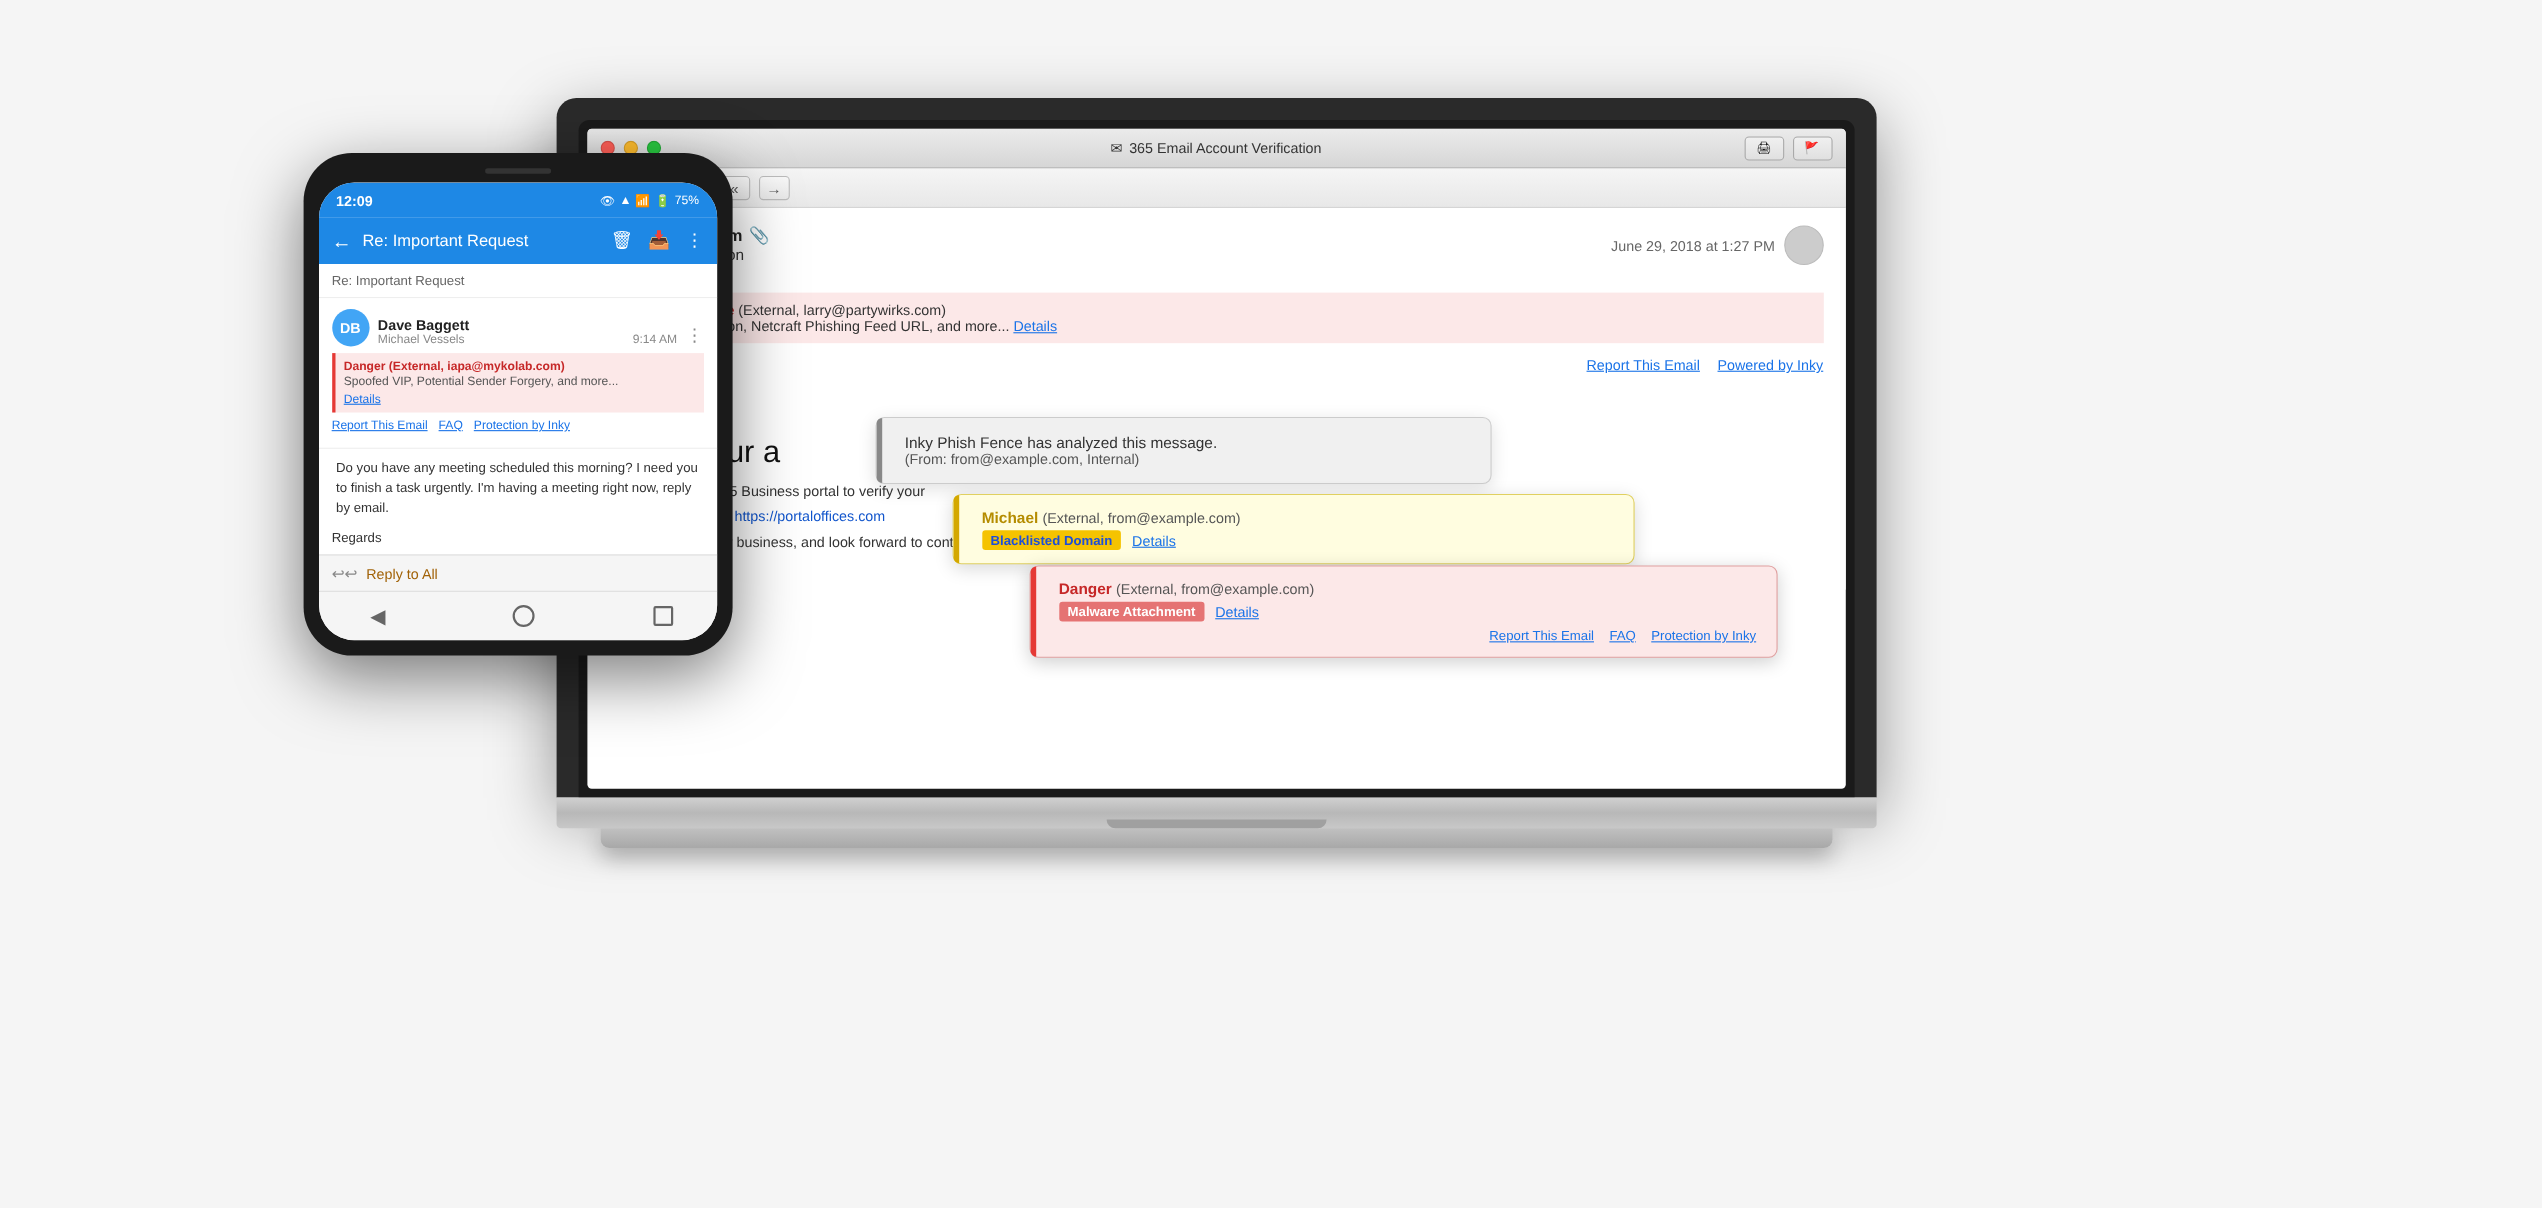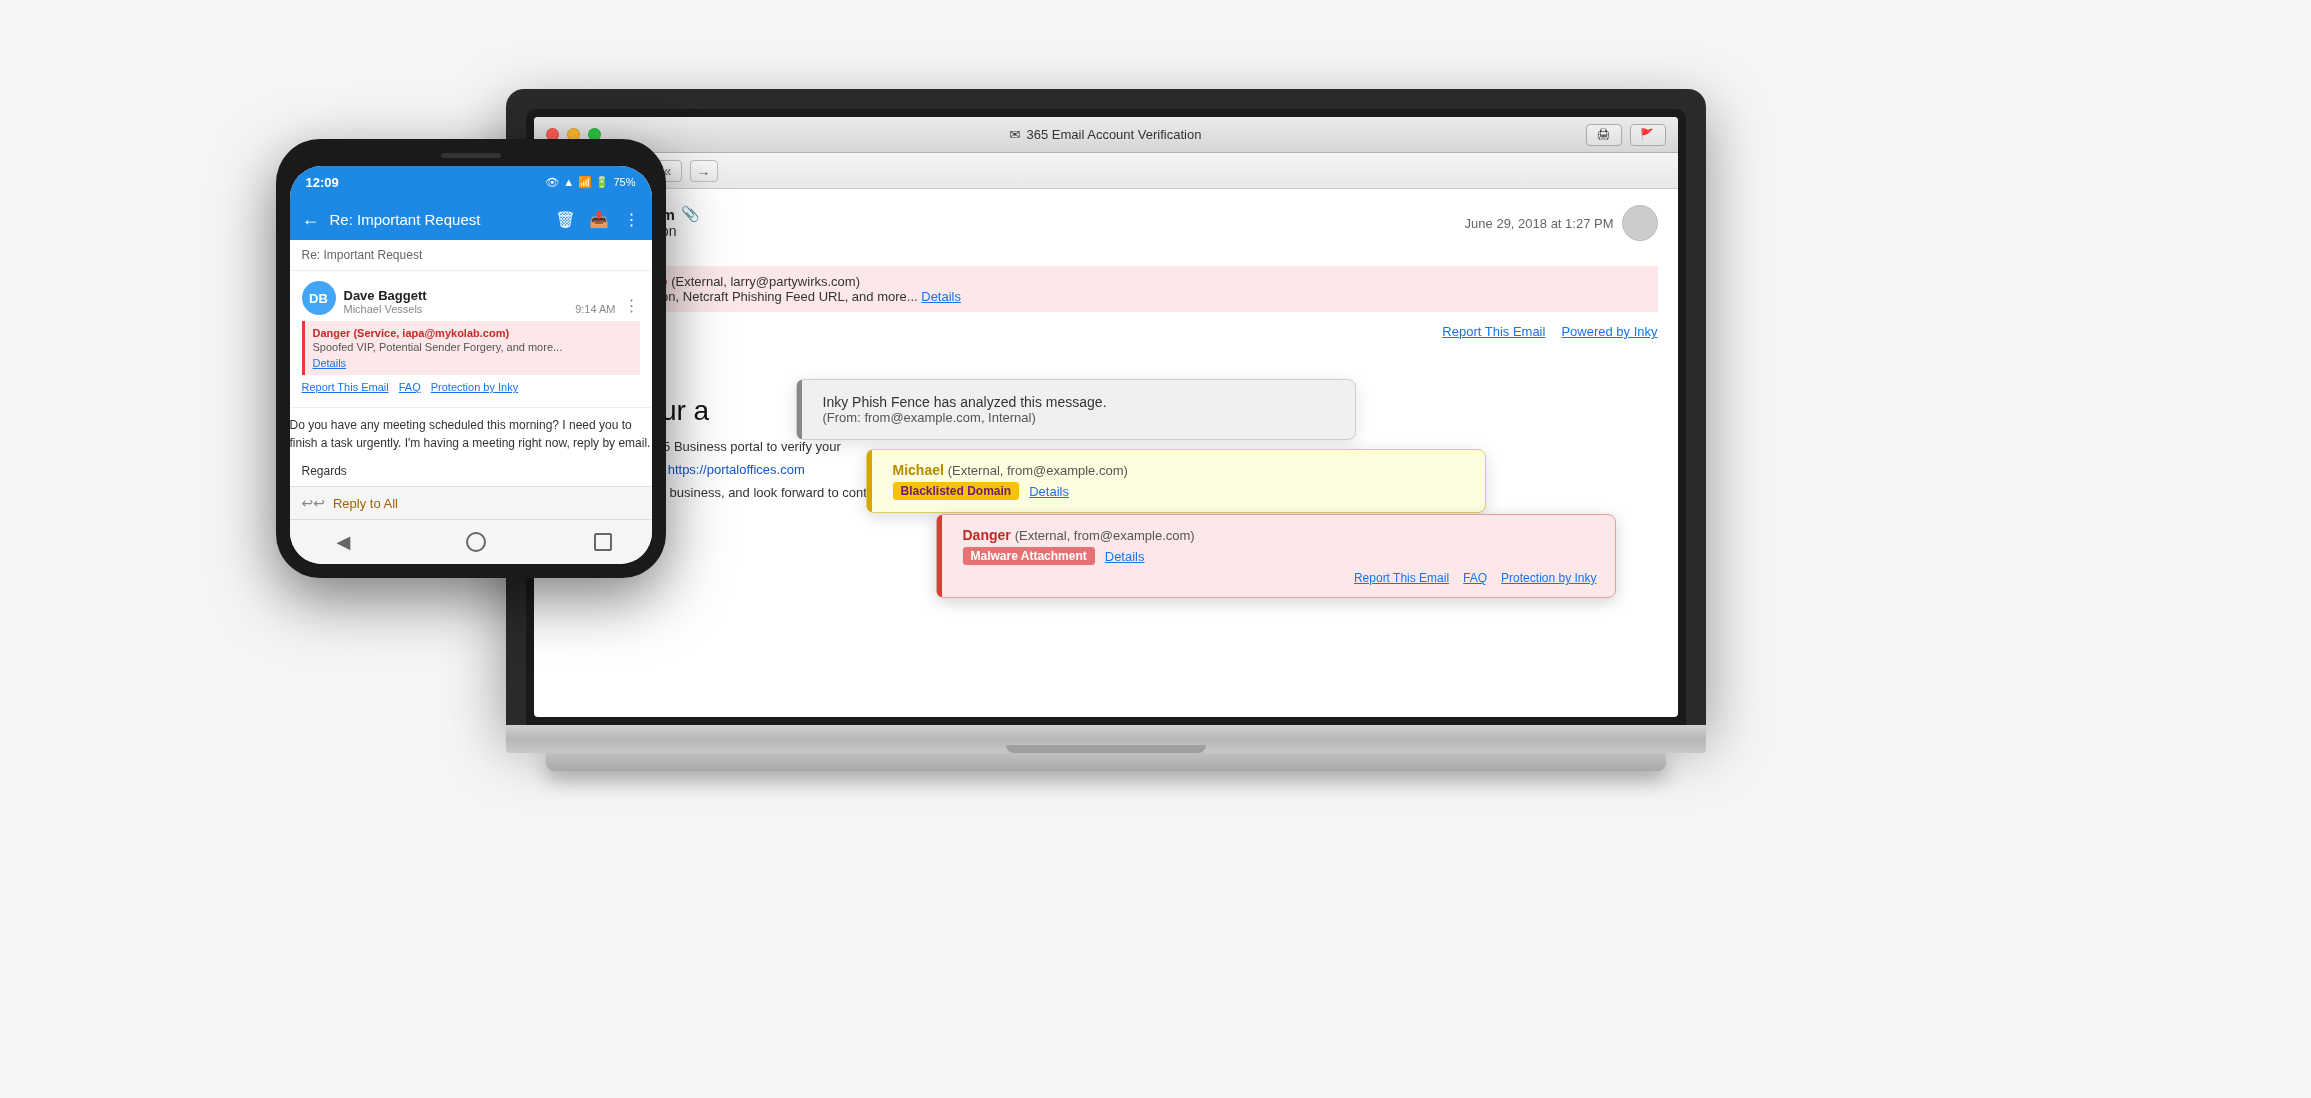--- a/index.html
+++ b/index.html
@@ -530,21 +530,21 @@
       gap: 10px;
       font-size: 11px;
       color: #1a73e8;
       text-decoration: underline;
       padding: 2px 0 4px;
     }
 
     .phone-body-text {
       font-size: 12px;
       color: #333;
-      padding: 8px 0;
+      padding: 8px 16px;
       line-height: 1.5;
     }
 
     .phone-regards {
       font-size: 12px;
       color: #333;
       padding: 4px 12px 8px;
     }
 
     .phone-reply-bar {
@@ -701,21 +701,21 @@
   </div>
 
   <div class="panel-caution" style="position:absolute;">
     <div class="left-accent"></div>
     <div style="padding-left:8px;">
       <div class="panel-label caution-label">
         <span>Michael</span>
         <span style="font-weight:400; color:#555; font-size:13px;">(External, from@example.com)</span>
       </div>
       <div style="display:flex; align-items:center; gap:10px;">
-        <span style="background:#f5c300; color:#701a75; padding:2px 8px; border-radius:3px; font-size:12px; font-weight:600;">Blacklisted Domain</span>
+        <span style="background:#f5c300; color:#1d4ed8; padding:2px 8px; border-radius:3px; font-size:12px; font-weight:600;">Blacklisted Domain</span>
         <span class="panel-detail-link">Details</span>
       </div>
     </div>
   </div>
 
   <div class="panel-danger" style="position:absolute;">
     <div class="left-accent"></div>
     <div style="padding-left:8px;">
       <div class="panel-label danger-label">
         <span>Danger</span>
@@ -772,21 +772,21 @@
             </div>
             <div style="flex:1;">
               <div class="phone-sender">Dave Baggett</div>
               <div style="font-size:11px; color:#888;">Michael Vessels</div>
             </div>
             <span class="phone-email-time">9:14 AM</span>
             <span class="phone-more">⋮</span>
           </div>
 
           <div class="phone-danger-banner">
-            <div class="phone-danger-title">Danger (Service, iapa@mykolab.com)</div>
+            <div class="phone-danger-title">Danger (External, iapa@mykolab.com)</div>
             <div class="phone-danger-text">Spoofed VIP, Potential Sender Forgery, and more...</div>
             <span class="phone-danger-detail">Details</span>
           </div>
 
           <div class="phone-report-links">
             <span>Report This Email</span>
             <span>FAQ</span>
             <span>Protection by Inky</span>
           </div>
         </div>

